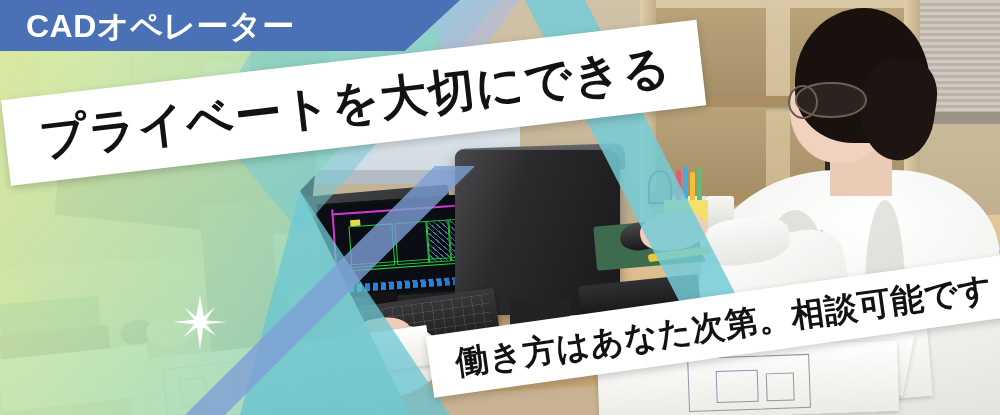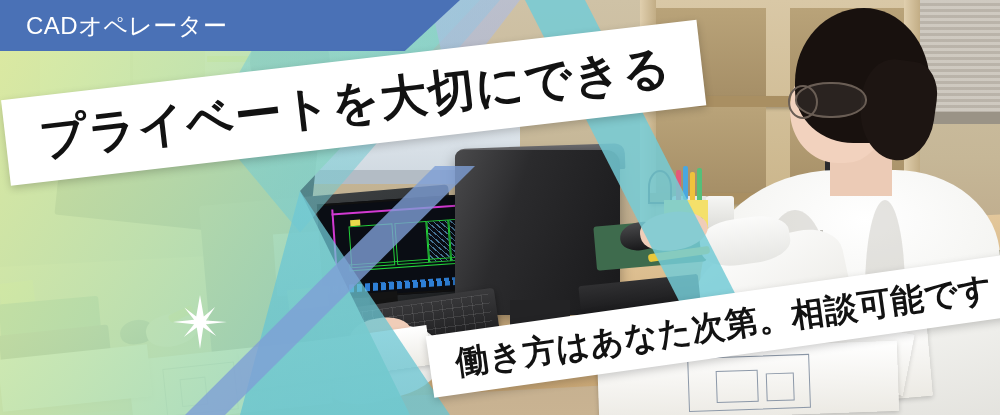--- a/index.html
+++ b/index.html
@@ -477,26 +477,26 @@
     position: absolute;
     left: 0; top: 0;
     width: 460px; height: 51px;
     background: #4a71b6;
     clip-path: polygon(0 0, 100% 0, 88% 100%, 0 100%);
     display: flex;
     align-items: center;
   }
   .header-title {
     color: #ffffff;
-    font-size: 24px;
+    font-size: 32px;
     line-height: 1;
     letter-spacing: .5px;
     margin-left: 26px;
     white-space: nowrap;
-    font-weight: 400;
+    font-weight: 700;
   }
 
   
   .band {
     position: absolute;
     background: #ffffff;
     display: flex;
     align-items: center;
     box-shadow: 0 3px 9px rgba(0,0,0,.20);
   }

